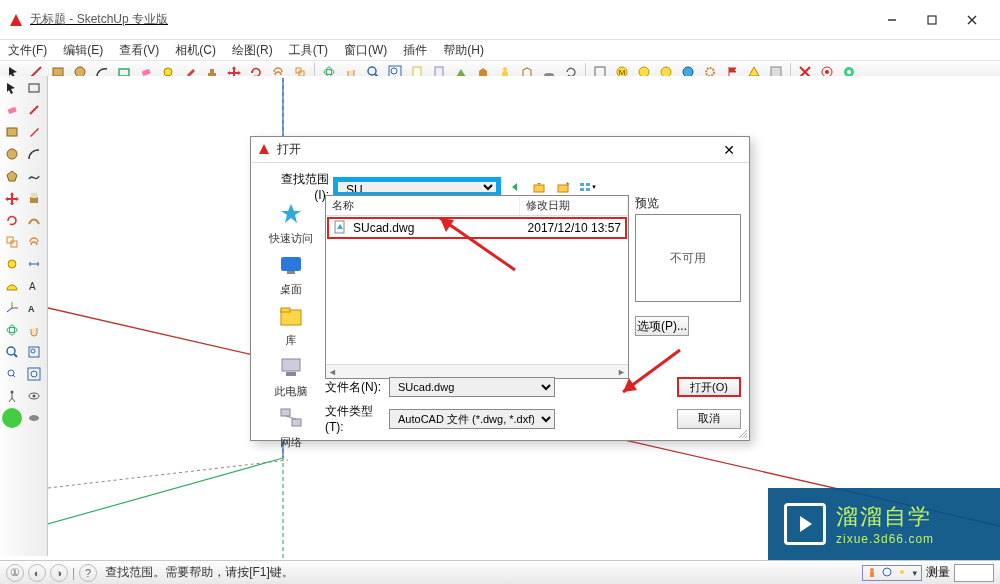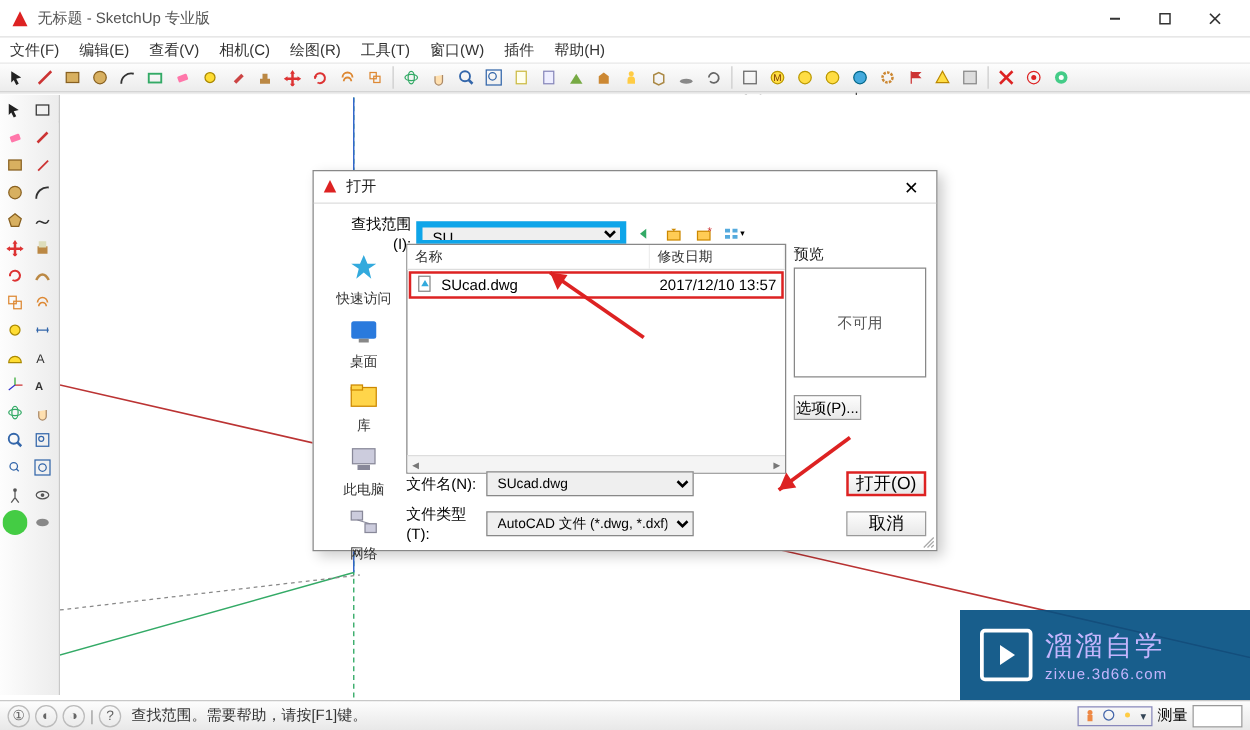--- a/index.html
+++ b/index.html
@@ -1,19 +1,19 @@
 <!DOCTYPE html>
 <html><head>
   <meta charset="utf-8">
   <style>
     * { box-sizing: border-box; margin: 0; padding: 0; font-family: "Microsoft YaHei", Tahoma, sans-serif; }
     body { width: 1000px; height: 584px; background: #fff; overflow: hidden; position: relative; font-size: 12px; }
 
     
-    .titlebar { height: 30px; background: #fff; display: flex; align-items: center; padding: 4px 8px; border-bottom: 1px solid #e0e0e0; }
+    .titlebar { height: 40px; background: #fff; display: flex; align-items: center; padding: 4px 8px; border-bottom: 1px solid #e0e0e0; text-decoration: underline; }
     .titlebar .icon { width: 16px; height: 16px; margin-right: 6px; }
     .titlebar .title { color: #555; font-size: 12px; flex: 1; }
     .titlebar .ctrl { width: 40px; height: 26px; display: flex; align-items: center; justify-content: center; color: #333; }
 
     
     .menubar { height: 20px; display: flex; align-items: center; padding: 0 4px; gap: 8px; color: #333; font-size: 12px; }
     .menubar span { padding: 2px 4px; cursor: default; }
 
     
     .toolbar { height: 24px; border-top: 1px solid #e8e8e8; border-bottom: 1px solid #c8c8c8; background: linear-gradient(#fdfdfd, #ececec); display: flex; align-items: center; padding: 0 4px; gap: 2px; }
@@ -62,41 +62,41 @@
 
     .preview { position: absolute; right: 8px; top: 32px; width: 106px; }
     .preview .pv-lbl { font-size: 12px; color: #222; margin-bottom: 2px; }
     .preview .pv-box { width: 106px; height: 88px; border: 1px solid #888; display: flex; align-items: center; justify-content: center; color: #555; font-size: 12px; }
     .preview .opt-btn { margin-top: 14px; width: 54px; height: 20px; border: 1px solid #999; background: linear-gradient(#fdfdfd,#e8e8e8); font-size: 12px; display: flex; align-items: center; justify-content: center; }
 
     .bottom-row { position: absolute; left: 74px; bottom: 6px; right: 8px; display: flex; flex-direction: column; gap: 6px; }
     .br { display: flex; align-items: center; gap: 6px; }
     .br label { width: 58px; font-size: 12px; }
     .br select { flex: 1; height: 20px; border: 1px solid #888; font-size: 11px; padding: 0 4px; max-width: 166px; }
-    .br .btn { width: 64px; height: 20px; border: 1px solid #999; background: linear-gradient(#fdfdfd,#e8e8e8); font-size: 14px; margin-left: auto; display: flex; align-items: center; justify-content: center; }
+    .br .btn { width: 64px; height: 20px; border: 1px solid #999; background: linear-gradient(#fdfdfd,#e8e8e8); font-size: 11px; margin-left: auto; display: flex; align-items: center; justify-content: center; }
     .br .btn.open { border: 2px solid #d22; }
 
     .resize { position: absolute; right: 0; bottom: 0; width: 12px; height: 12px; }
 
     
     .arrow { position: absolute; pointer-events: none; }
 
     
     .statusbar { position: absolute; left: 0; right: 0; bottom: 0; height: 24px; background: linear-gradient(#fdfdfd,#e8e8e8); border-top: 1px solid #c8c8c8; display: flex; align-items: center; padding: 0 6px; gap: 4px; font-size: 12px; }
     .statusbar .sbtn { width: 18px; height: 18px; border-radius: 50%; border: 1px solid #bbb; display: flex; align-items: center; justify-content: center; font-size: 11px; color: #666; }
     .statusbar .msg { color: #333; margin-left: 4px; }
     .statusbar .spacer { flex: 1; }
     .statusbar .measure { border: 1px solid #999; height: 18px; width: 40px; background: #fff; }
     .statusbar .ins { border: 1px solid #88b; padding: 1px 4px; display: flex; align-items: center; gap: 3px; font-size: 11px; color: #345; }
     .ins .ico { width: 12px; height: 12px; display: inline-block; }
 
     
     .watermark { position: absolute; right: 0; bottom: 24px; width: 232px; height: 72px; background: rgba(4,80,130,0.92); display: flex; align-items: center; gap: 10px; padding-left: 16px; }
     .watermark .play { width: 42px; height: 42px; border: 3px solid #fff; display: flex; align-items: center; justify-content: center; border-radius: 4px; }
-    .watermark .txt { color: #c4b5fd; display: flex; flex-direction: column; }
+    .watermark .txt { color: #bef264; display: flex; flex-direction: column; }
     .watermark .cn { font-size: 22px; font-weight: 550; letter-spacing: 2px; }
     .watermark .en { font-size: 12px; letter-spacing: 1px; }
 
     .tletters { font-family: Consolas, monospace; font-size: 10px; color: #555; display: flex; gap: 1px; }
 
     
     .svgi { display: block; }
   </style>
 </head>
 <body>

